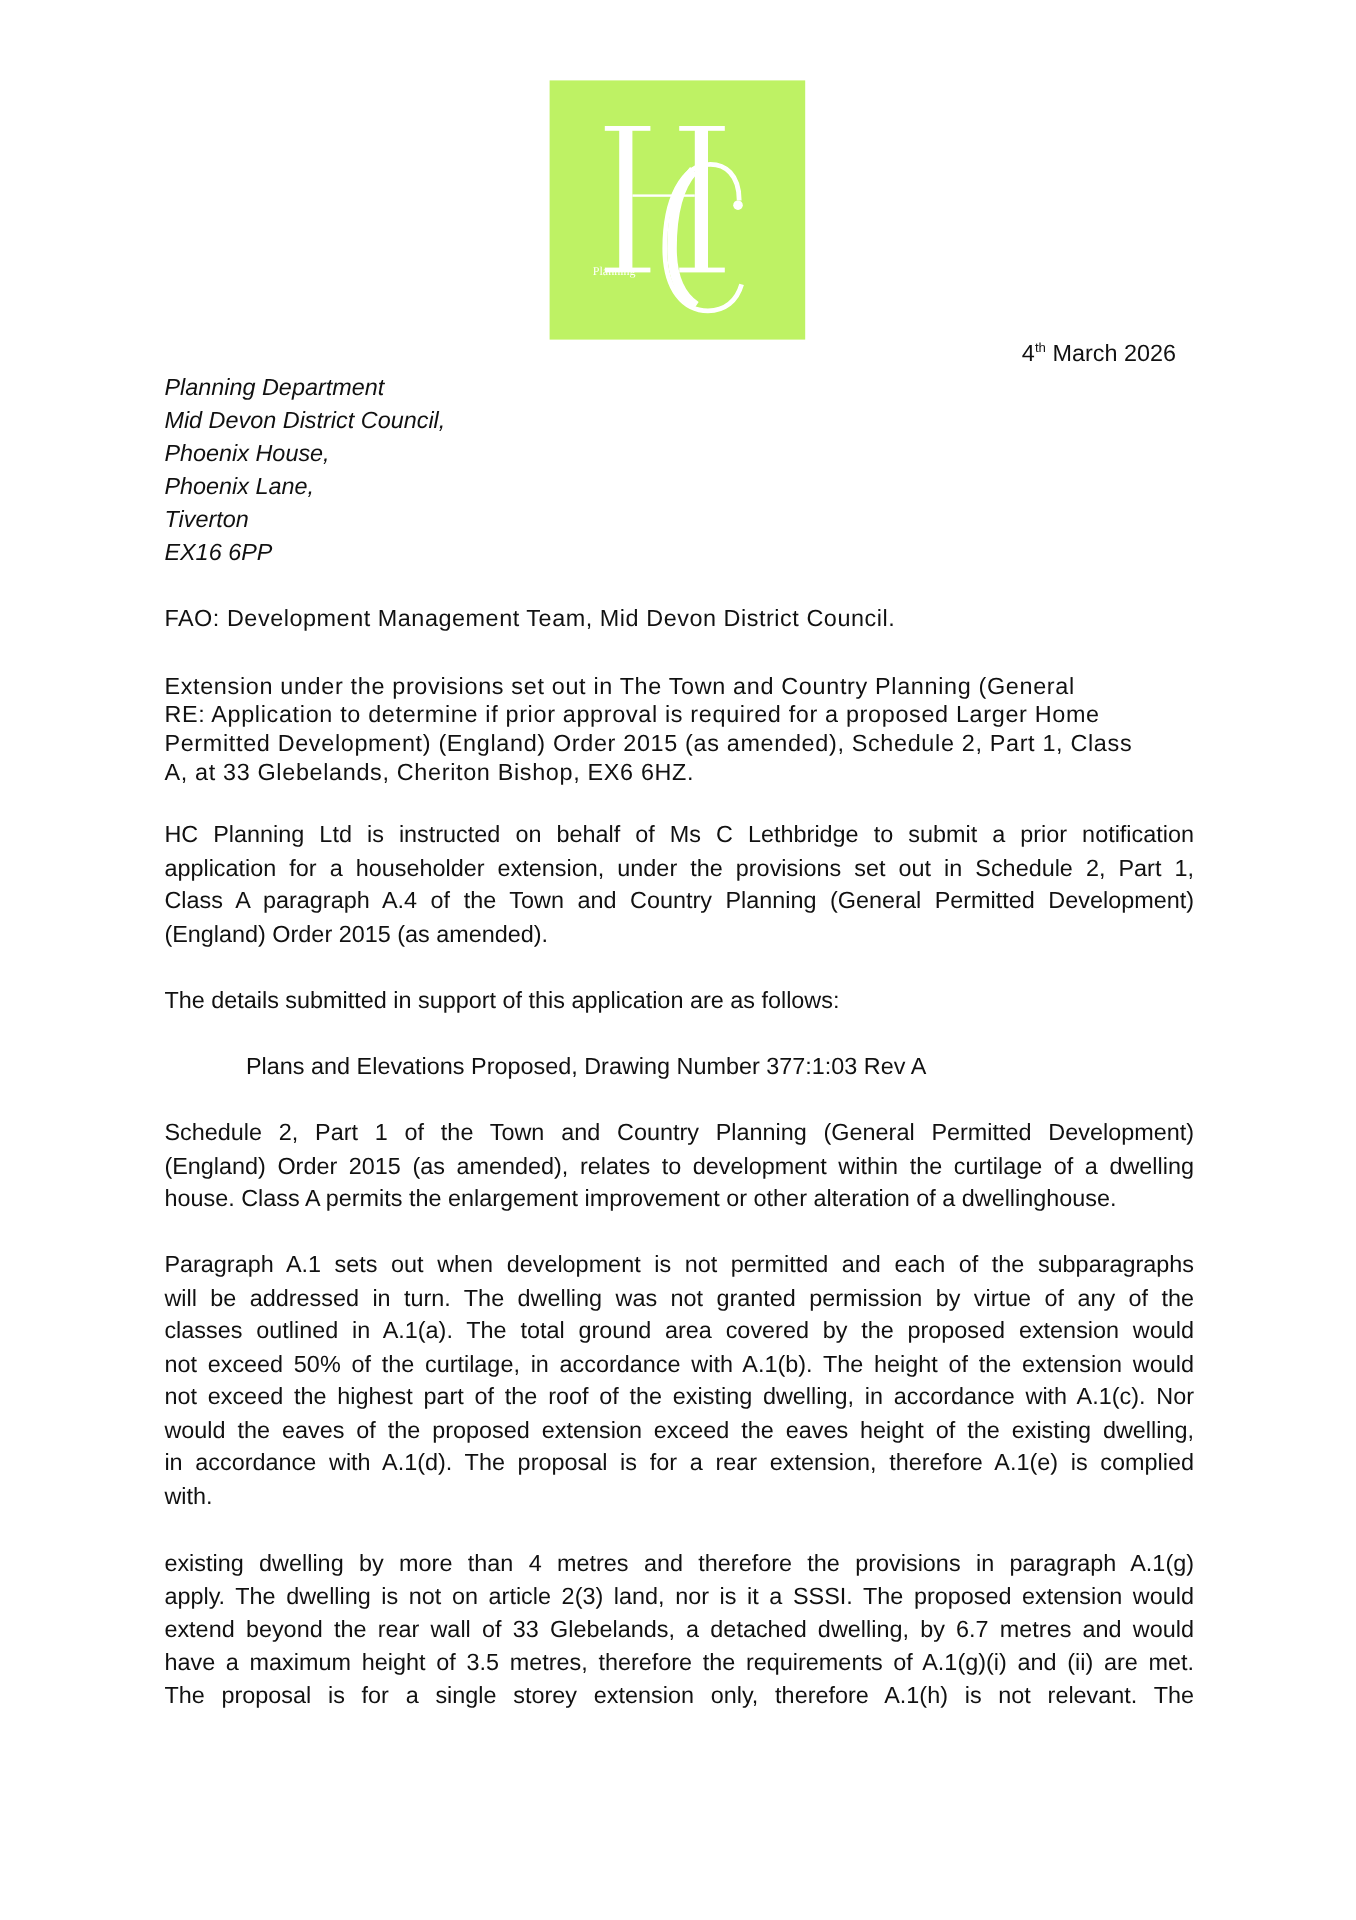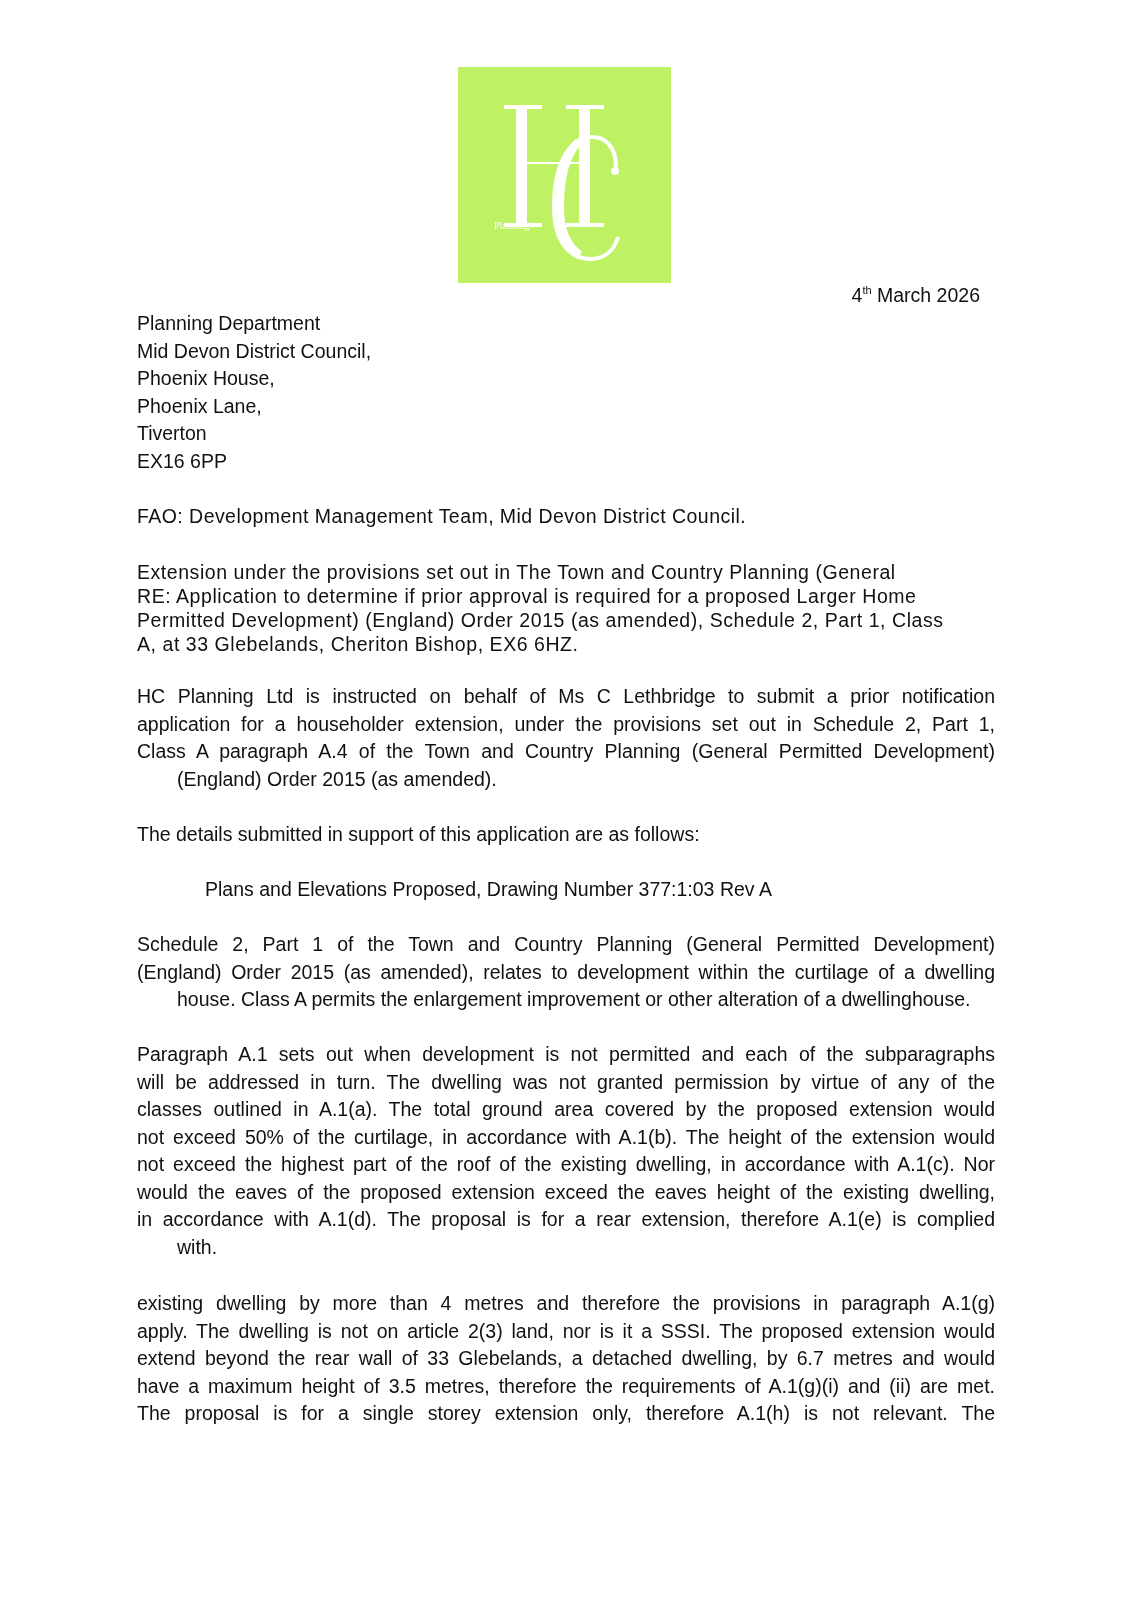--- a/index.html
+++ b/index.html
@@ -4,34 +4,34 @@
 <style>
   html, body { margin: 0; padding: 0; background: #ffffff; }
   body { width: 1130px; height: 1600px; position: relative; overflow: hidden;
          font-family: "Liberation Sans", sans-serif; color: #111; }
   .logo { position: absolute; left: 458px; top: 67px; width: 213px; height: 216px;
           background: #bef264; }
   .logo svg { width: 100%; height: 100%; display: block; }
   .date { position: absolute; right: 150px; top: 284px; font-size: 19.5px; }
   .date sup { font-size: 11px; vertical-align: 8px; line-height: 0; }
   .address { position: absolute; left: 137px; top: 310px; font-size: 19.5px; line-height: 27.5px; }
-  .address div { white-space: nowrap; }
+  .address div { white-space: nowrap; font-style: italic; }
   .fao { position: absolute; left: 137px; top: 505px; font-size: 19.5px; letter-spacing: 0.45px; white-space: nowrap; }
   .re { position: absolute; left: 137px; top: 560px; width: 860px; font-size: 19.5px; line-height: 24px; letter-spacing: 0.55px; }
   .re div { white-space: nowrap; }
   .para { position: absolute; left: 137px; width: 858px; font-size: 19.5px; line-height: 27.5px;
           text-align: justify; text-align-last: left; }
   .p1 { top: 683px; }
   .p2 { top: 821px; }
   .p3 { top: 876px; left: 205px; width: auto; white-space: nowrap; }
   .p4 { top: 931px; }
   .p5 { top: 1041px; }
   .p6 { top: 1290px; }
   .para .line { display: block; text-align: justify; text-align-last: justify; white-space: nowrap; }
-  .para .line.last { text-align-last: left; margin-left: 40px; }
+  .para .line.last { text-align-last: left; }
 </style>
 </head>
 <body>
 
 <div class="logo">
   <svg viewBox="0 0 213 216">
 
     <g fill="#ffffff">
       <rect x="46" y="38" width="38" height="4"></rect>
       <rect x="58" y="40" width="11" height="118"></rect>

